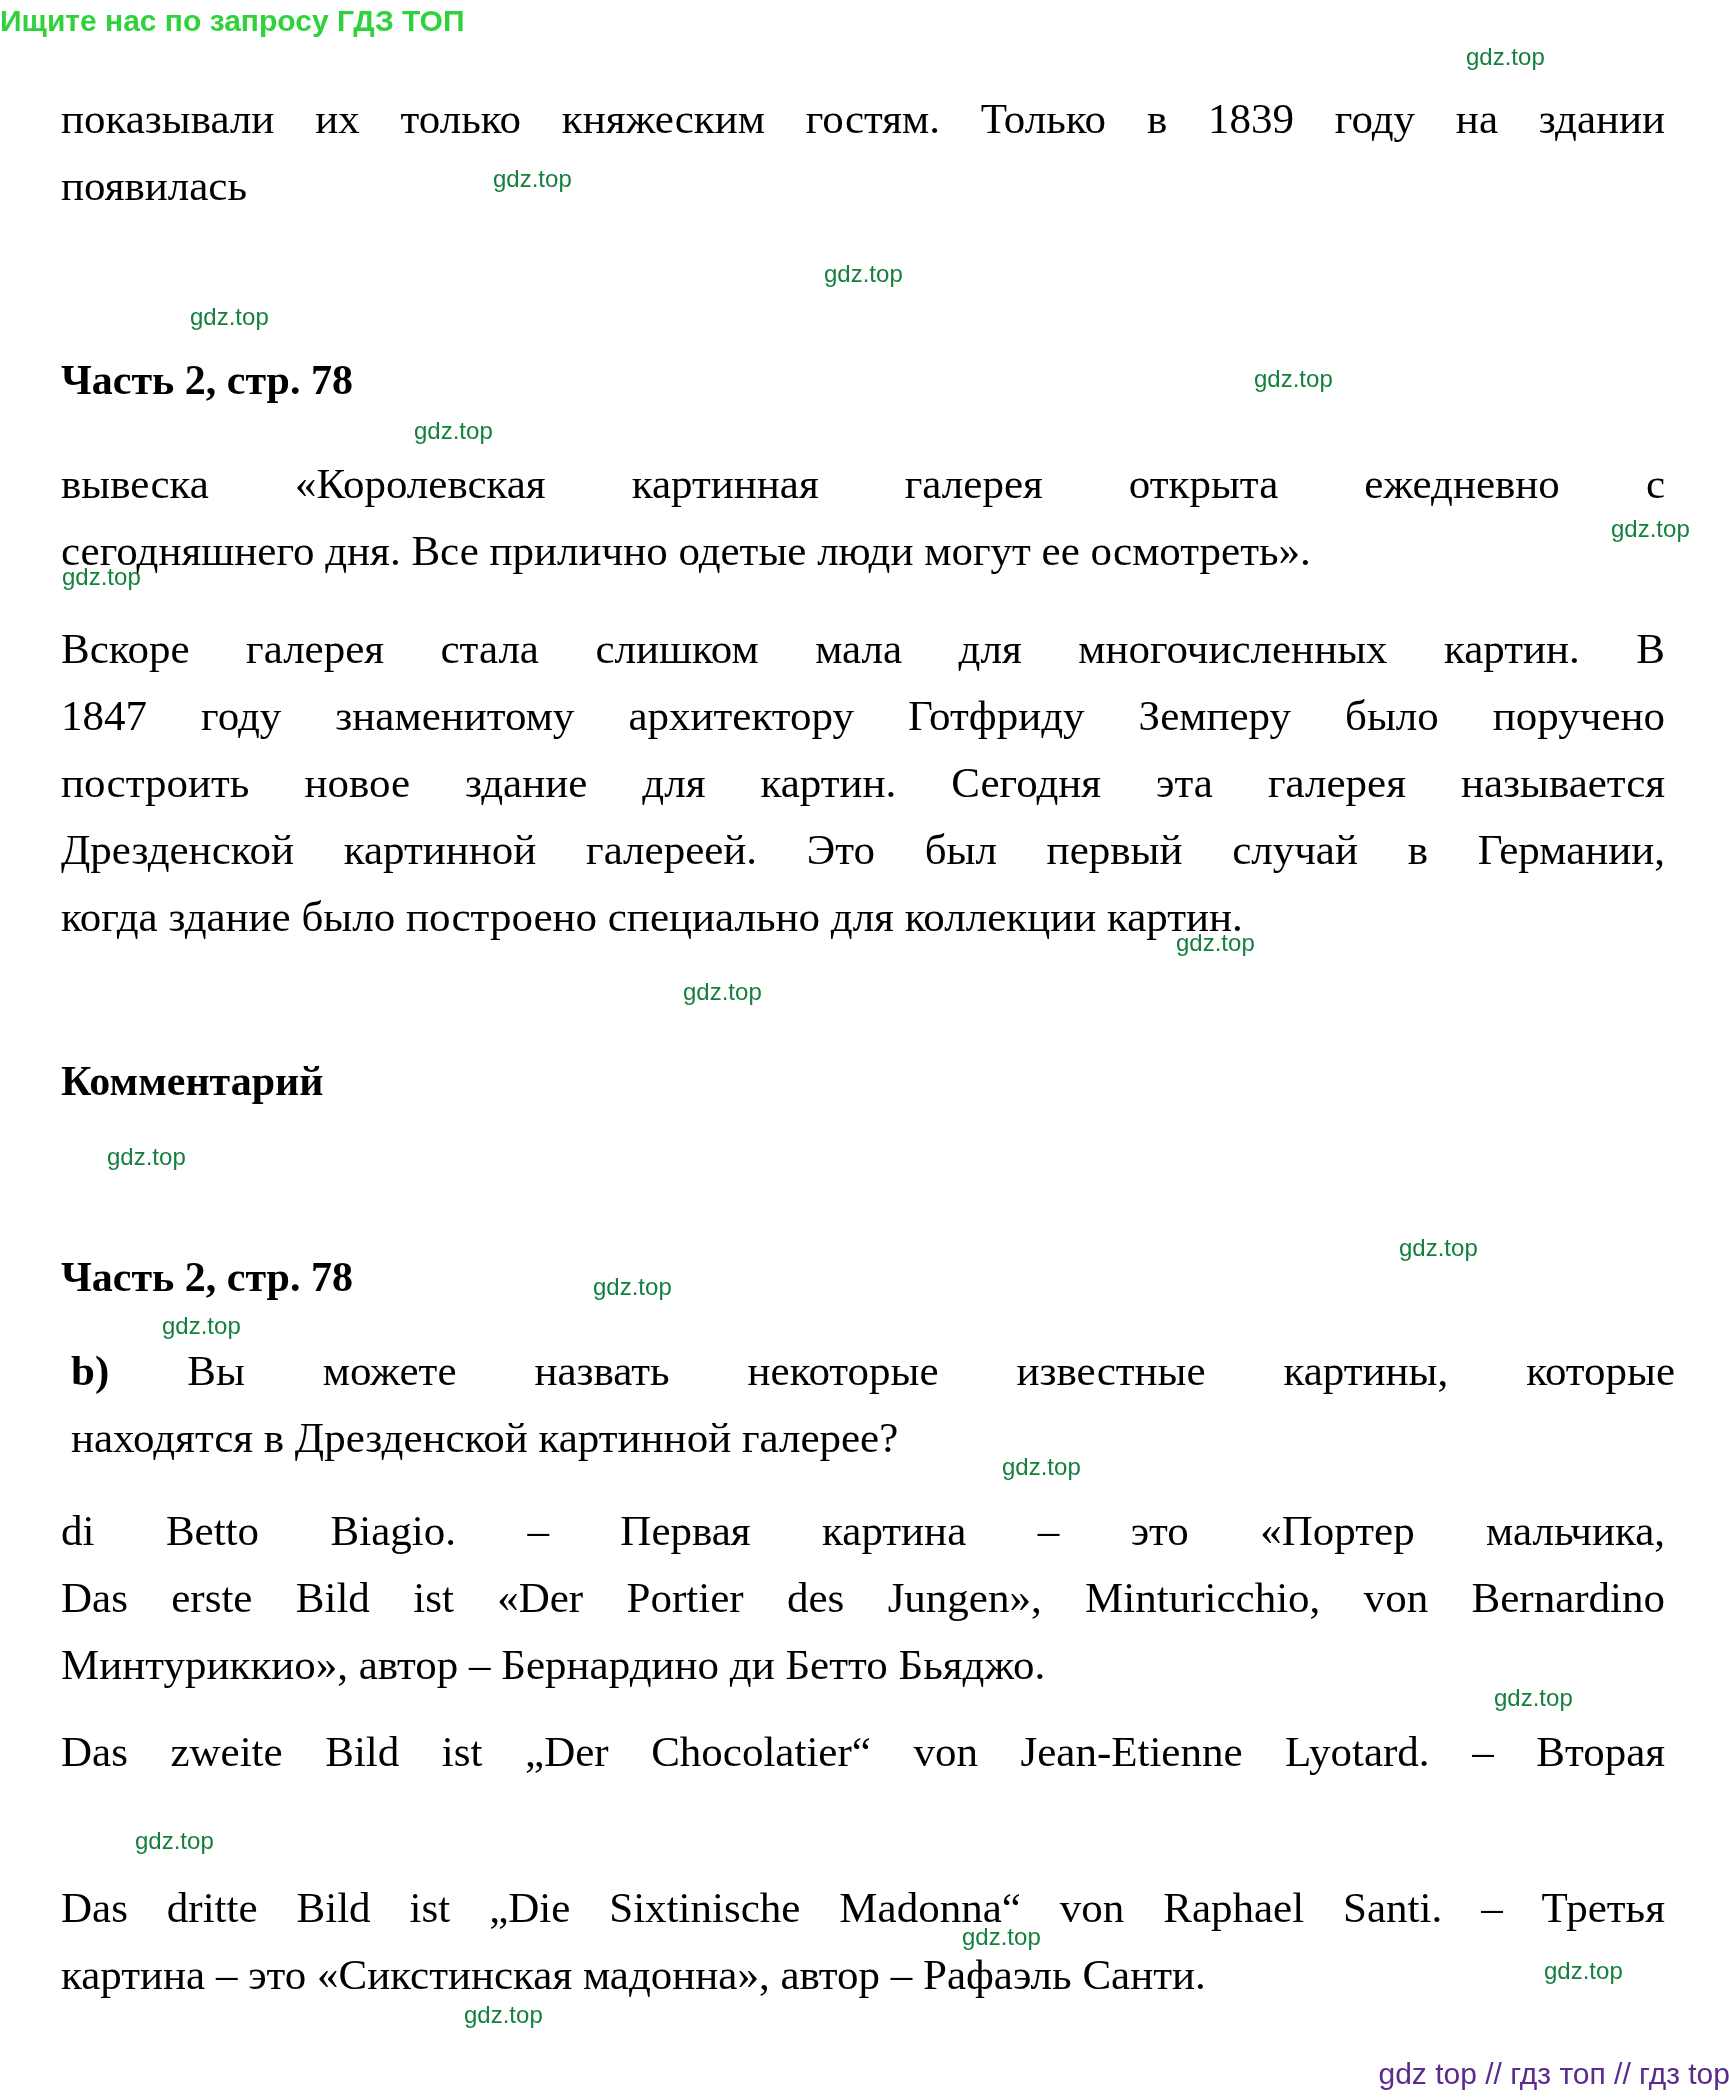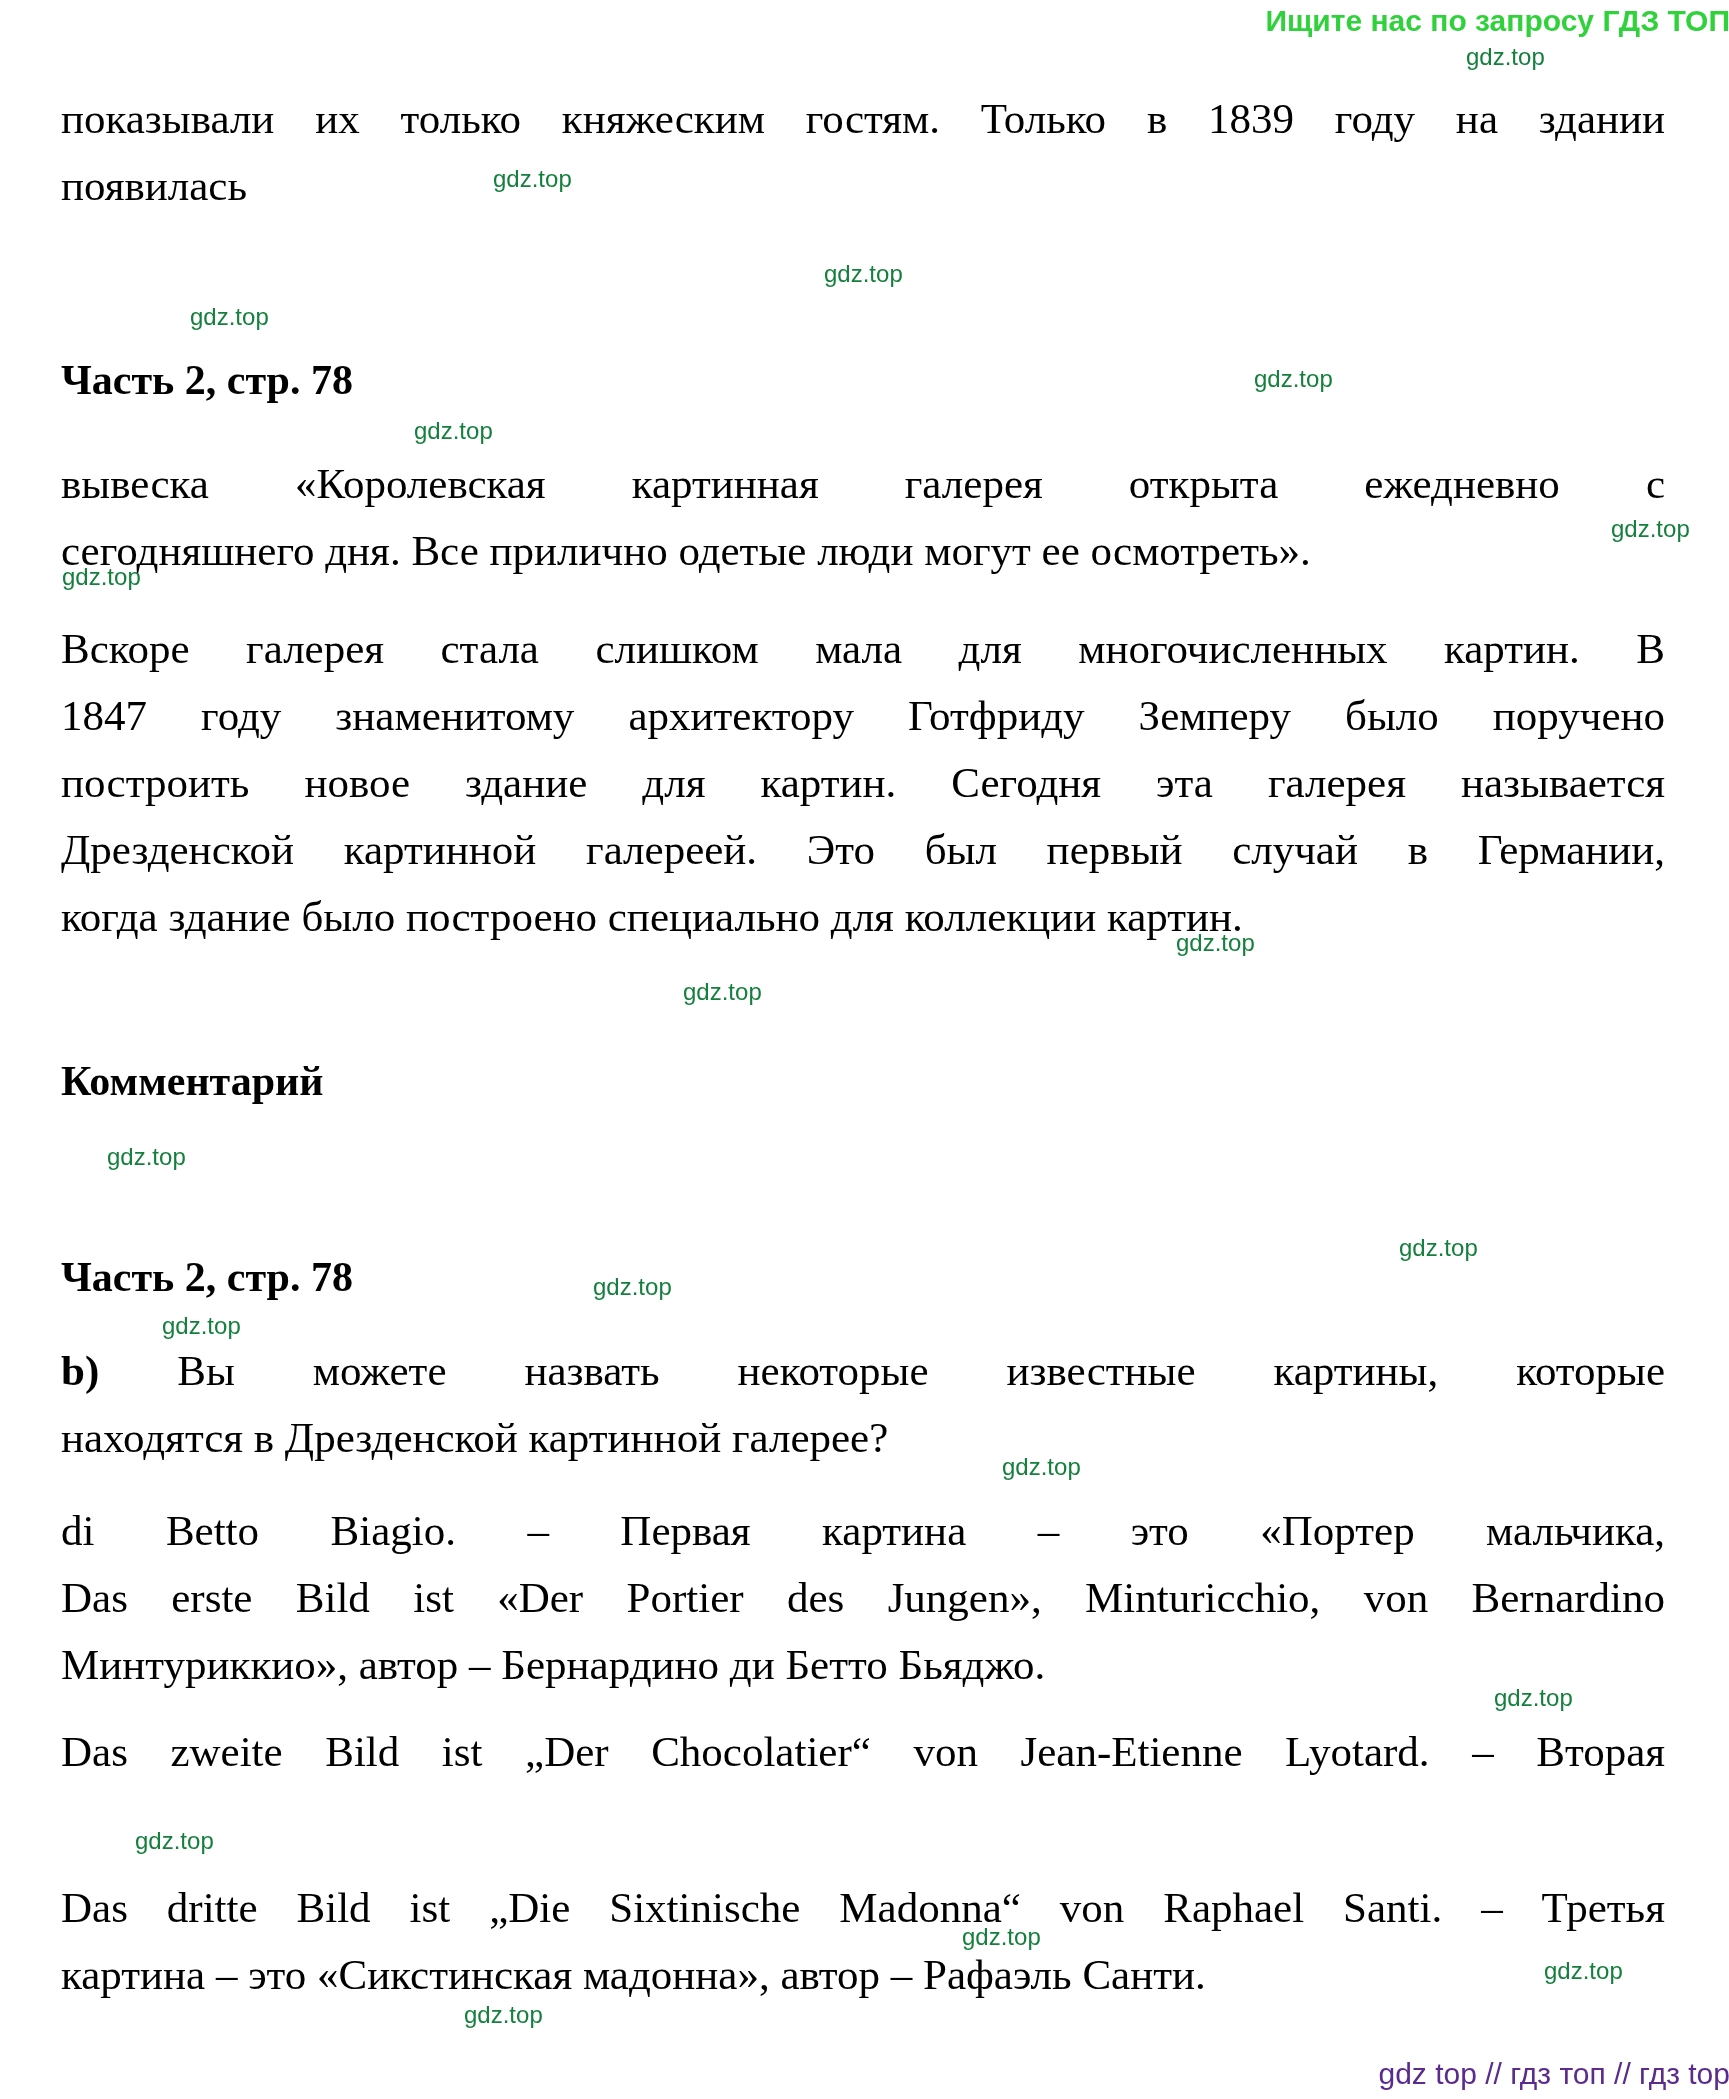--- a/index.html
+++ b/index.html
@@ -6,21 +6,21 @@
   body {
     width:1730px; height:2099px;
     background:#ffffff;
     position:relative;
     font-family:"Liberation Serif", serif;
     color:#000000;
     overflow:hidden;
   }
   .promo {
     position:absolute; top:3.6px; left:0; width:1730px;
-    text-align:right;
+    text-align:left;
     font-family:"Liberation Sans", sans-serif;
     font-size:30px; font-weight:bold;
     color:#30d23c;
     white-space:nowrap;
   }
   .wm {
     position:absolute;
     font-family:Liberation Sans, sans-serif;
     font-size:24px;
     color:#15803d;
@@ -99,21 +99,21 @@
   <div class="ln just">1847 году знаменитому архитектору Готфриду Земперу было поручено</div>
   <div class="ln just">построить новое здание для картин. Сегодня эта галерея называется</div>
   <div class="ln just">Дрезденской картинной галереей. Это был первый случай в Германии,</div>
   <div class="ln last">когда здание было построено специально для коллекции картин.</div>
 </div>
 
 <div class="heading" style="top:1056px;">Комментарий</div>
 
 <div class="heading" style="top:1252px;">Часть 2, стр. 78</div>
 
-<div class="block" style="top:1337px;">
+<div class="block" style="top:1337px;margin-left:10px;">
   <div class="ln just"><span class="bold">b)</span> <span>Вы можете назвать некоторые известные картины, которые</span></div>
   <div class="ln last">находятся в Дрезденской картинной галерее?</div>
 </div>
 
 <div class="block" style="top:1497px;">
   <div class="ln just">di Betto Biagio. – Первая картина – это «Портер мальчика,</div>
   <div class="ln just">Das erste Bild ist «Der Portier des Jungen», Minturicchio, von Bernardino</div>
   <div class="ln last">Минтуриккио», автор – Бернардино ди Бетто Бьяджо.</div>
 </div>
 

